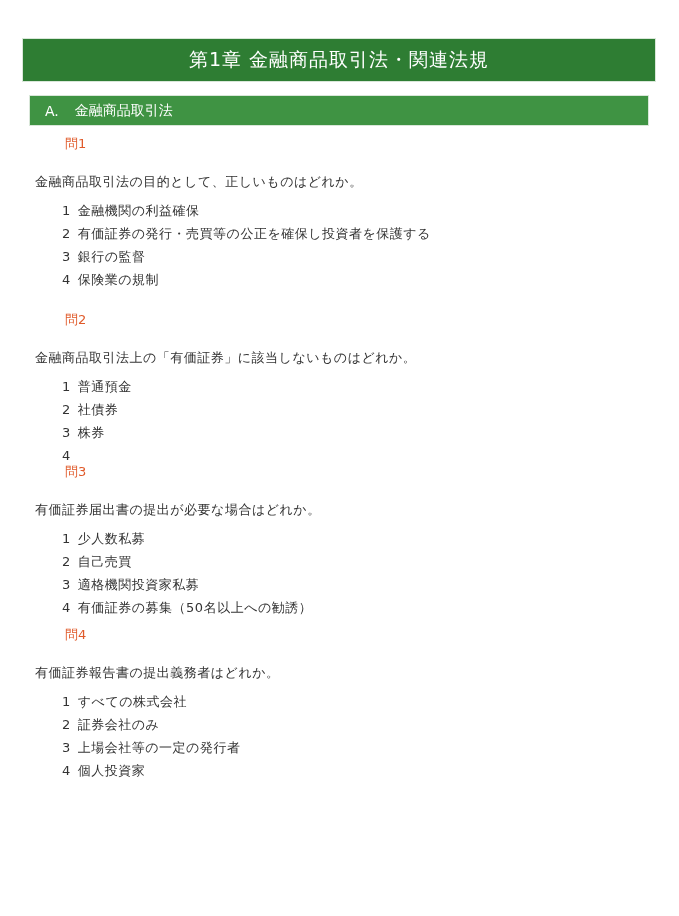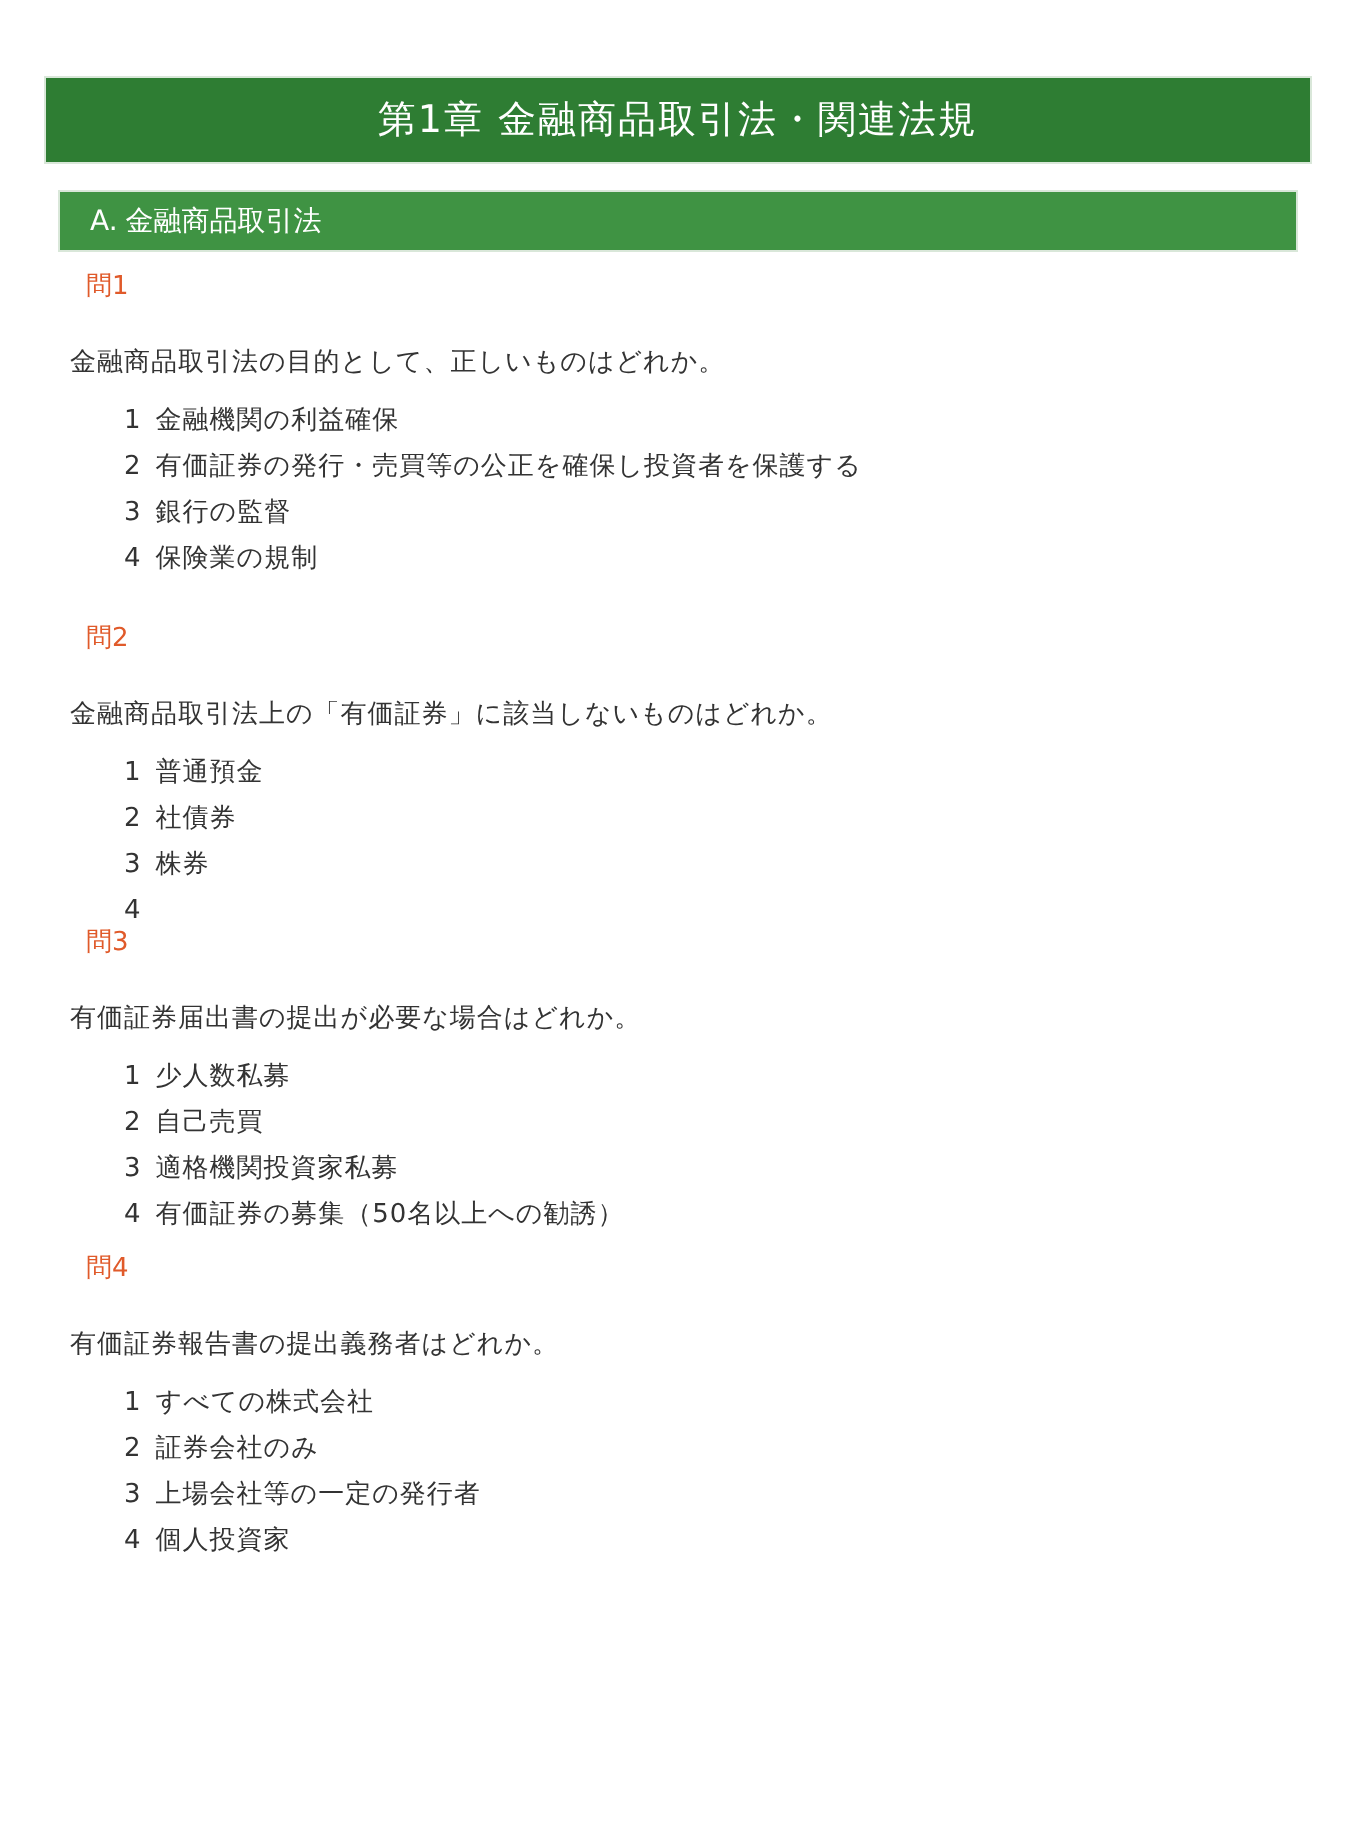--- a/index.html
+++ b/index.html
@@ -30,30 +30,30 @@
   .section-banner {
     position: absolute;
     left: 29px; top: 95px;
     width: 620px; height: 31px;
     background: var(--section-green, #3f9343);
     border: 1px solid #d9e7d9;
     display: flex; align-items: center;
     padding-left: 15px;
   }
   .section-prefix { color: #ffffff; font-size: 14px; }
-  .section-title { color: #ffffff; font-size: 14px; margin-left: 4px; white-space: nowrap; }
+  .section-title { color: #ffffff; font-size: 14px; margin-left: 16px; white-space: nowrap; }
 
   .question { position: absolute; left: 0; width: 679px; }
   .q0 { top: 136px; }
   .q1 { top: 312px; }
   .q2 { top: 464px; }
   .q3 { top: 627px; }
 
   .q-label {
-    margin-left: 43px;
+    margin-left: 65px;
     font-size: 13px;
     line-height: 16px;
     color: var(--label-orange, #e05a2a);
   }
   .q-stem {
     margin-left: 35px;
     margin-top: 20px;
     font-size: 13px;
     line-height: 19px;
     letter-spacing: 0.5px;

